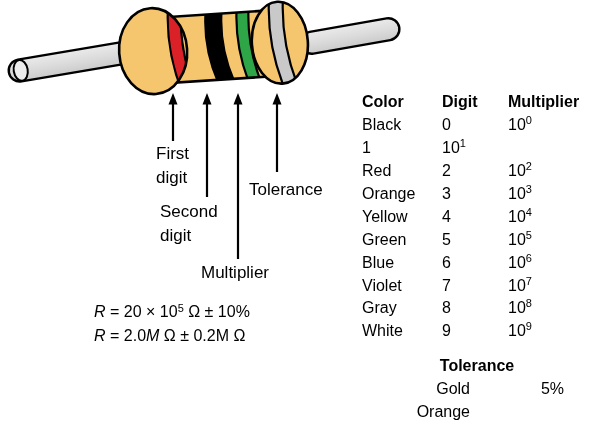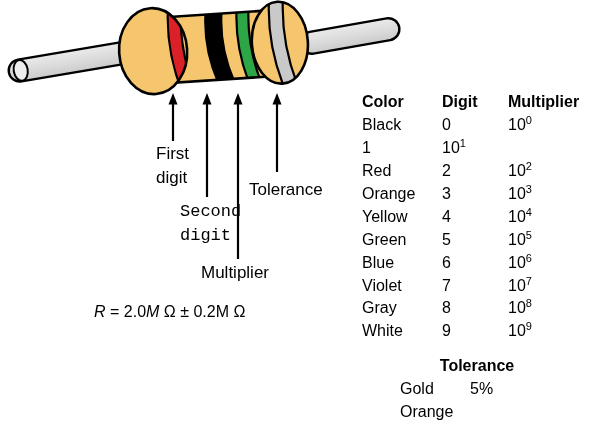--- a/index.html
+++ b/index.html
@@ -18,21 +18,21 @@
   .it{font-style:italic;}
   .sup{font-size:11px;vertical-align:5px;line-height:0;}
   sup{font-size:11px;line-height:0;}
   .ctable{position:absolute;left:362px;top:91px;width:246px;font-size:16px;}
   .trow{display:grid;grid-template-columns:80px 66px 100px;height:22.9px;align-items:center;}
   .trow>div{text-align:left;}
   .thead{font-weight:bold;}
   .ttable{position:absolute;left:400px;top:354px;width:164px;font-size:16px;}
   .ttitle{font-weight:bold;width:154px;text-align:center;height:23.3px;line-height:23.3px;}
   .trow2{display:grid;grid-template-columns:70px 94px;height:23.3px;align-items:center;}
-  .trow2>div{text-align:left;}
+  .trow2>div{text-align:right;}
 </style>
 </head>
 <body>
 
 <div class="canvas">
 
   <svg class="fig-svg" width="410" height="290" viewBox="0 0 410 290">
     <defs>
       <linearGradient id="leadGrad" x1="0" y1="0" x2="0" y2="1">
         <stop offset="0%" stop-color="#EAEAEA"></stop>
@@ -93,26 +93,27 @@
       <polygon points="238,93 233.5,104.5 242.5,104.5" fill="#000"></polygon>
     </g>
     <g>
       <line x1="277" y1="172" x2="277" y2="103" stroke="#000" stroke-width="2.2"></line>
       <polygon points="277,93 272.5,104.5 281.5,104.5" fill="#000"></polygon>
     </g>
   </svg>
 
   <div class="lbl" style="left:156px;top:142px;">First
 digit</div>
-  <div class="lbl" style="left:180px;top:200px;font-family:Liberation Mono, monospace;">Second
+  <div class="lbl" style="left:160px;top:200px;">Second
 digit</div>
   <div class="lbl" style="left:201px;top:261px;">Multiplier</div>
   <div class="lbl" style="left:249px;top:178px;">Tolerance</div>
 
   <div class="formulas">
+    <div><span class="it">R</span><span> = 20 × 10</span><span class="sup">5</span><span> Ω ± 10%</span></div>
     <div><span class="it">R</span><span> = 2.0</span><span class="it">M</span><span> Ω ± 0.2M Ω</span></div>
   </div>
 
   <div class="ctable">
     <div class="trow thead">
       <div>Color</div>
       <div>Digit</div>
       <div>Multiplier</div>
     </div>
     <div class="trow">

